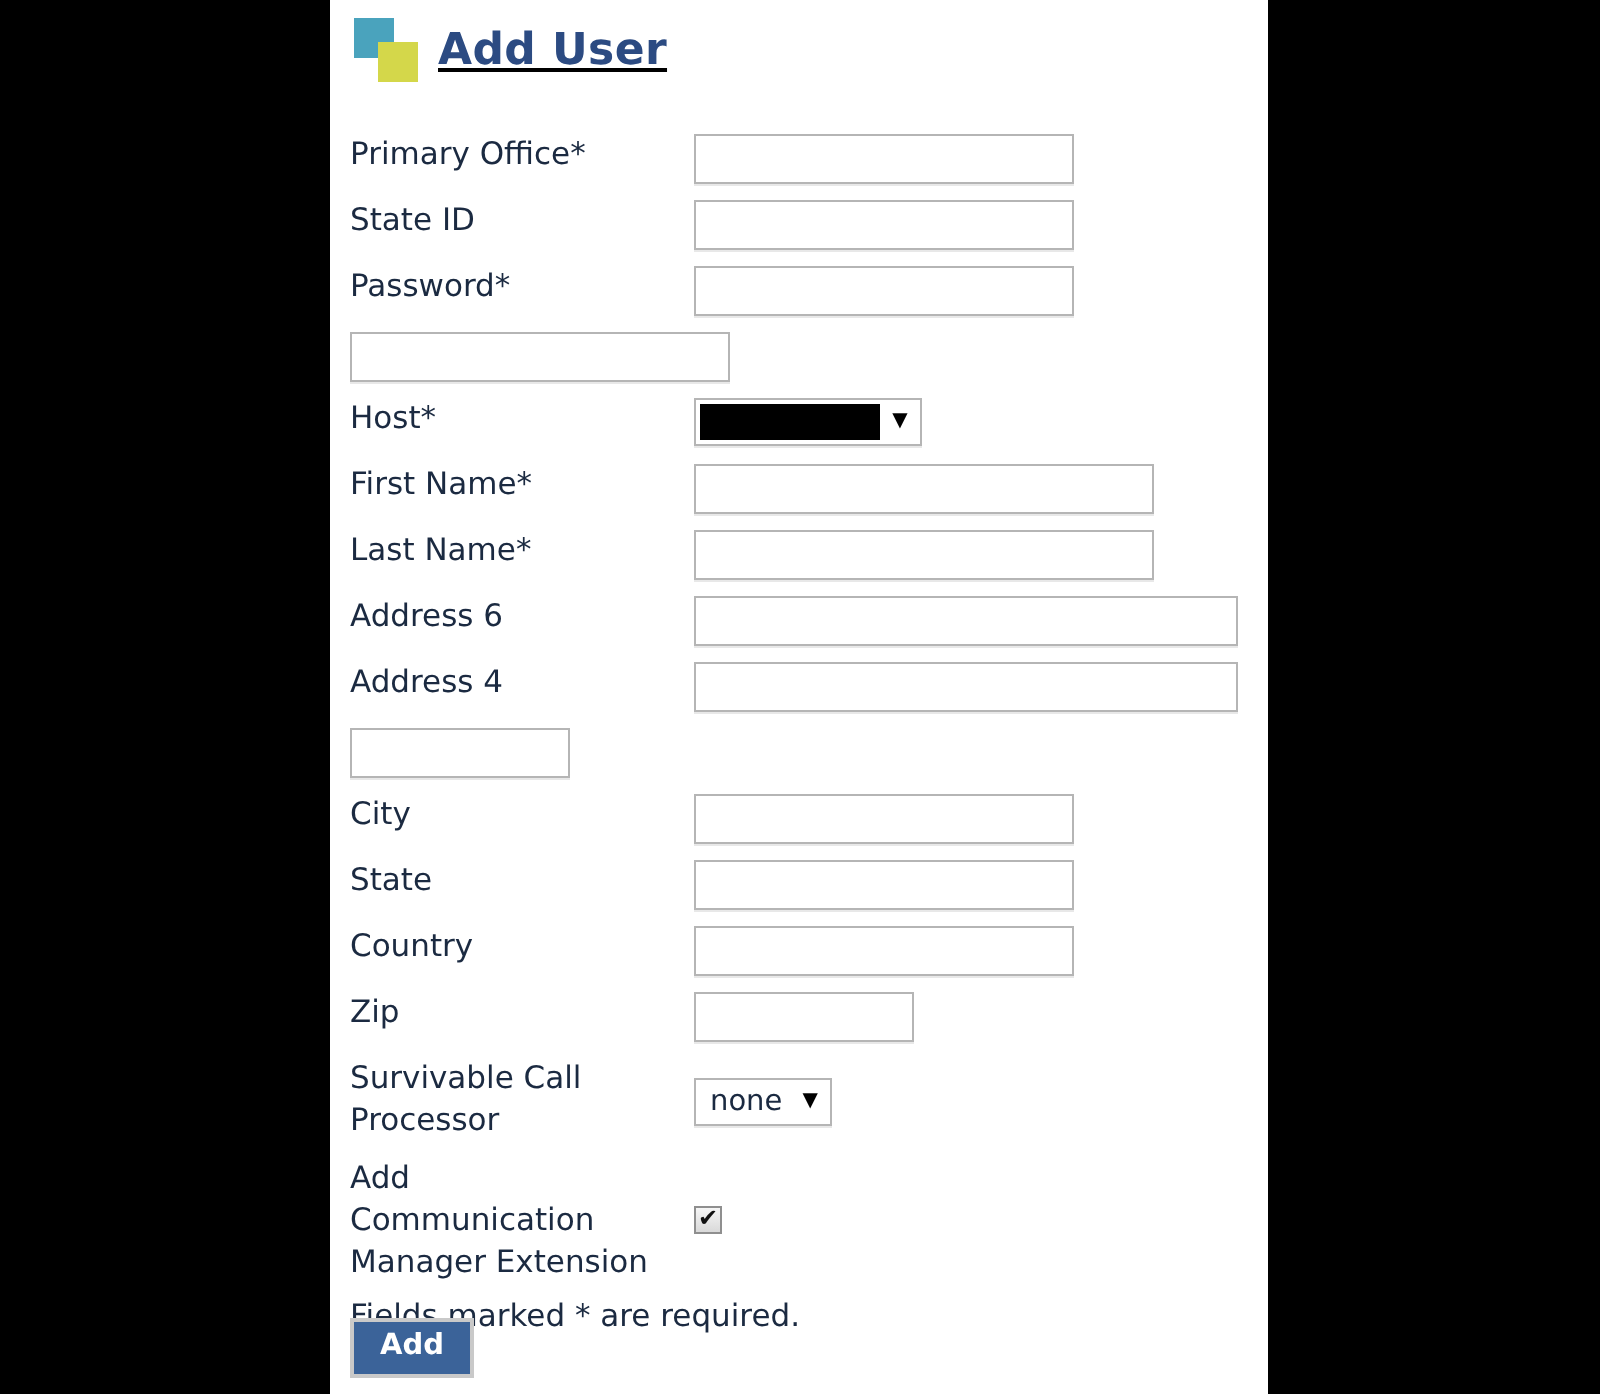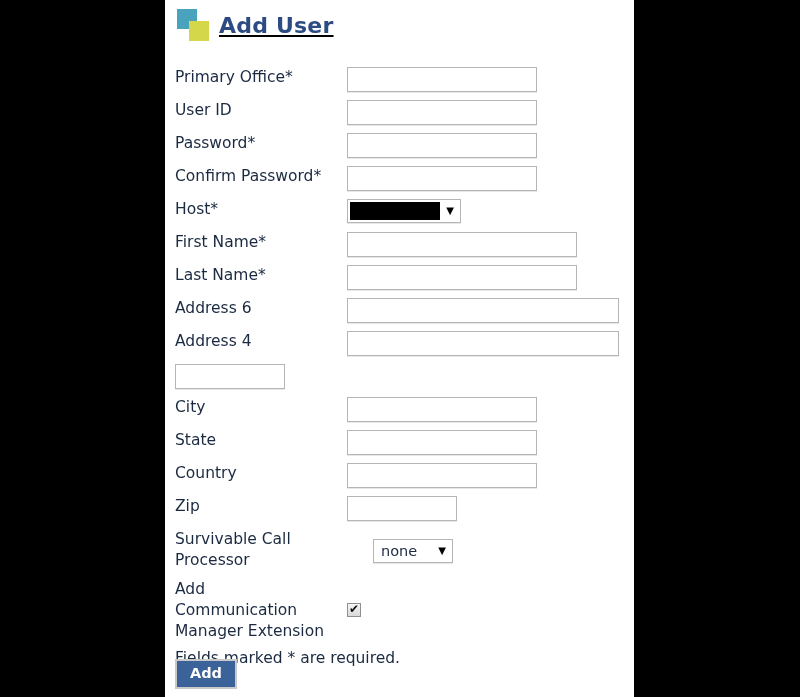--- a/index.html
+++ b/index.html
@@ -154,22 +154,21 @@
     align-items: center;
     box-sizing: border-box;
     height: 24px;
     padding: 0 6px 0 7px;
     border: 1px solid #b5b5b5;
     background: #ffffff;
     box-shadow: 0 1px 0 #e8e8e8;
     font-size: 14.5px;
     color: #1b2a41;
     cursor: pointer;
-    gap: 21px;
-    margin-left: 26px;
+    gap: 10px;
   }
 
   
   .chk {
     box-sizing: border-box;
     width: 14px;
     height: 14px;
     border: 1px solid #8f8f8f;
     background: linear-gradient(#f6f6f6, #d9d9d9);
     display: inline-flex;
@@ -235,35 +234,34 @@
     <div class="form">
 
       <div class="row">
         <div class="label">Primary Office*</div>
         <div class="field">
           <input class="txt w-md" type="text" placeholder="" style="">
         </div>
       </div>
 
       <div class="row">
-        <div class="label">User ID</div>
+        <div class="label">State ID</div>
         <div class="field">
           <input class="txt w-md" type="text" placeholder="" style="">
         </div>
       </div>
 
       <div class="row">
         <div class="label">Password*</div>
         <div class="field">
           <input class="txt w-md" type="password" placeholder="" style="">
         </div>
       </div>
 
       <div class="row">
-        <div class="label">Confirm Password*</div>
         <div class="field">
           <input class="txt w-md" type="password" placeholder="" style="">
         </div>
       </div>
 
       <div class="row">
         <div class="label">Host*</div>
         <div class="field">
           <div class="host-select">
             <div class="redacted"></div>

